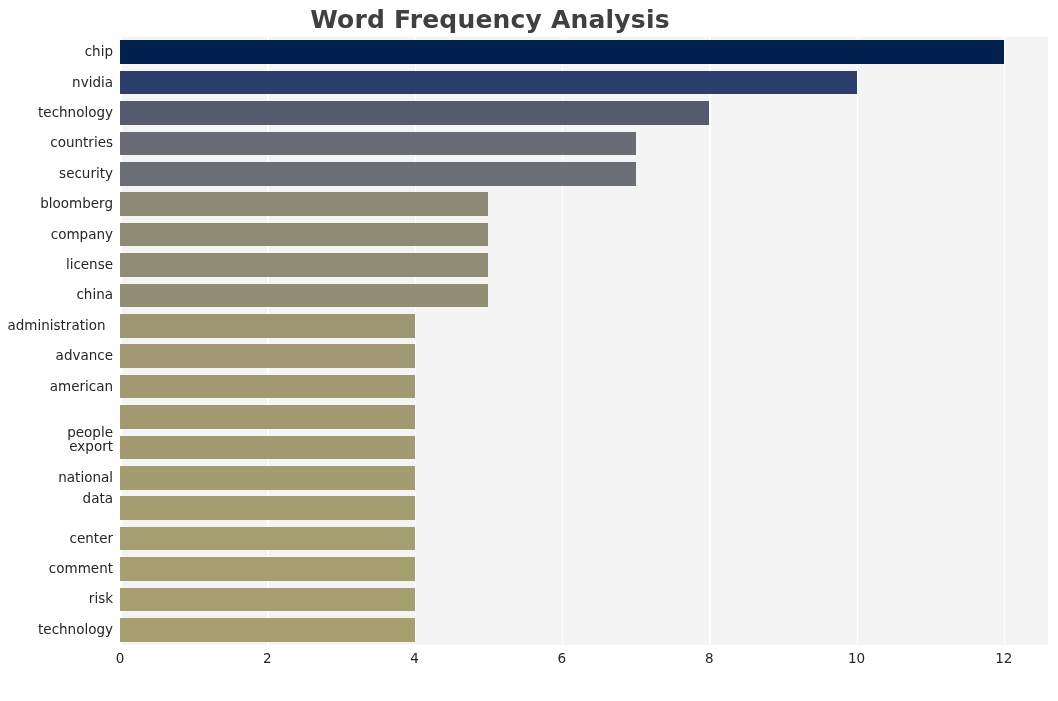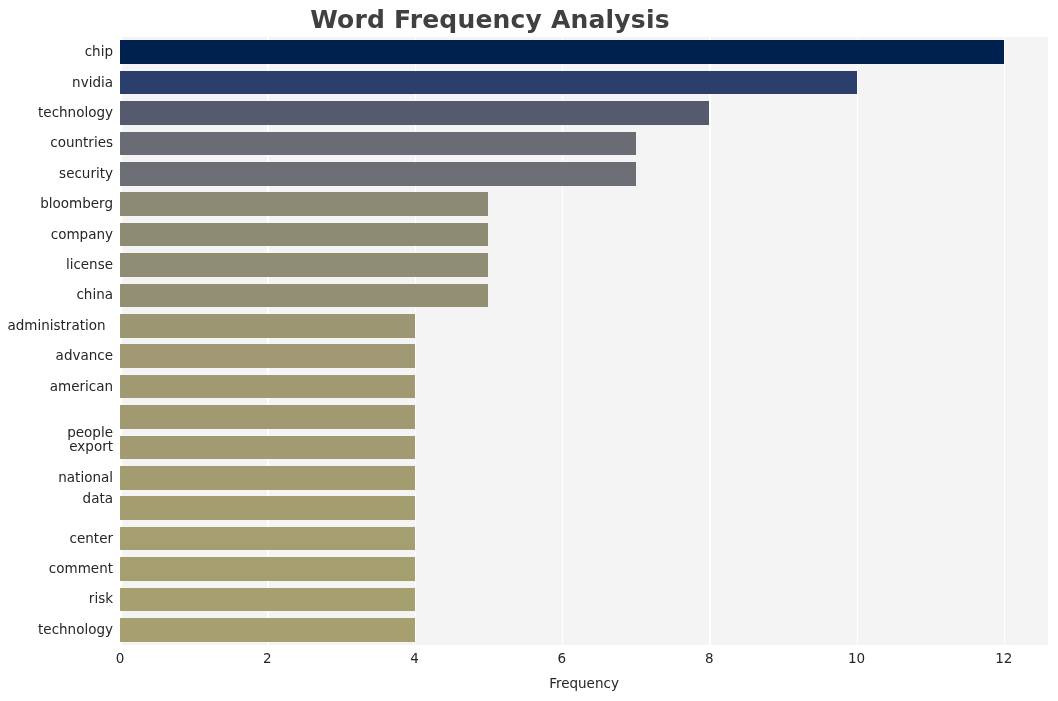--- a/index.html
+++ b/index.html
@@ -224,15 +224,14 @@
   <div id="x-labels">
       <div class="x-tick" style="left: 0px;">0</div>
       <div class="x-tick" style="left: 147.302px;">2</div>
       <div class="x-tick" style="left: 294.603px;">4</div>
       <div class="x-tick" style="left: 441.905px;">6</div>
       <div class="x-tick" style="left: 589.206px;">8</div>
       <div class="x-tick" style="left: 736.508px;">10</div>
       <div class="x-tick" style="left: 883.81px;">12</div>
     </div>
 
-  <div id="x-axis-label">Frequency</div>
 
 </div>
 
 </body></html>

